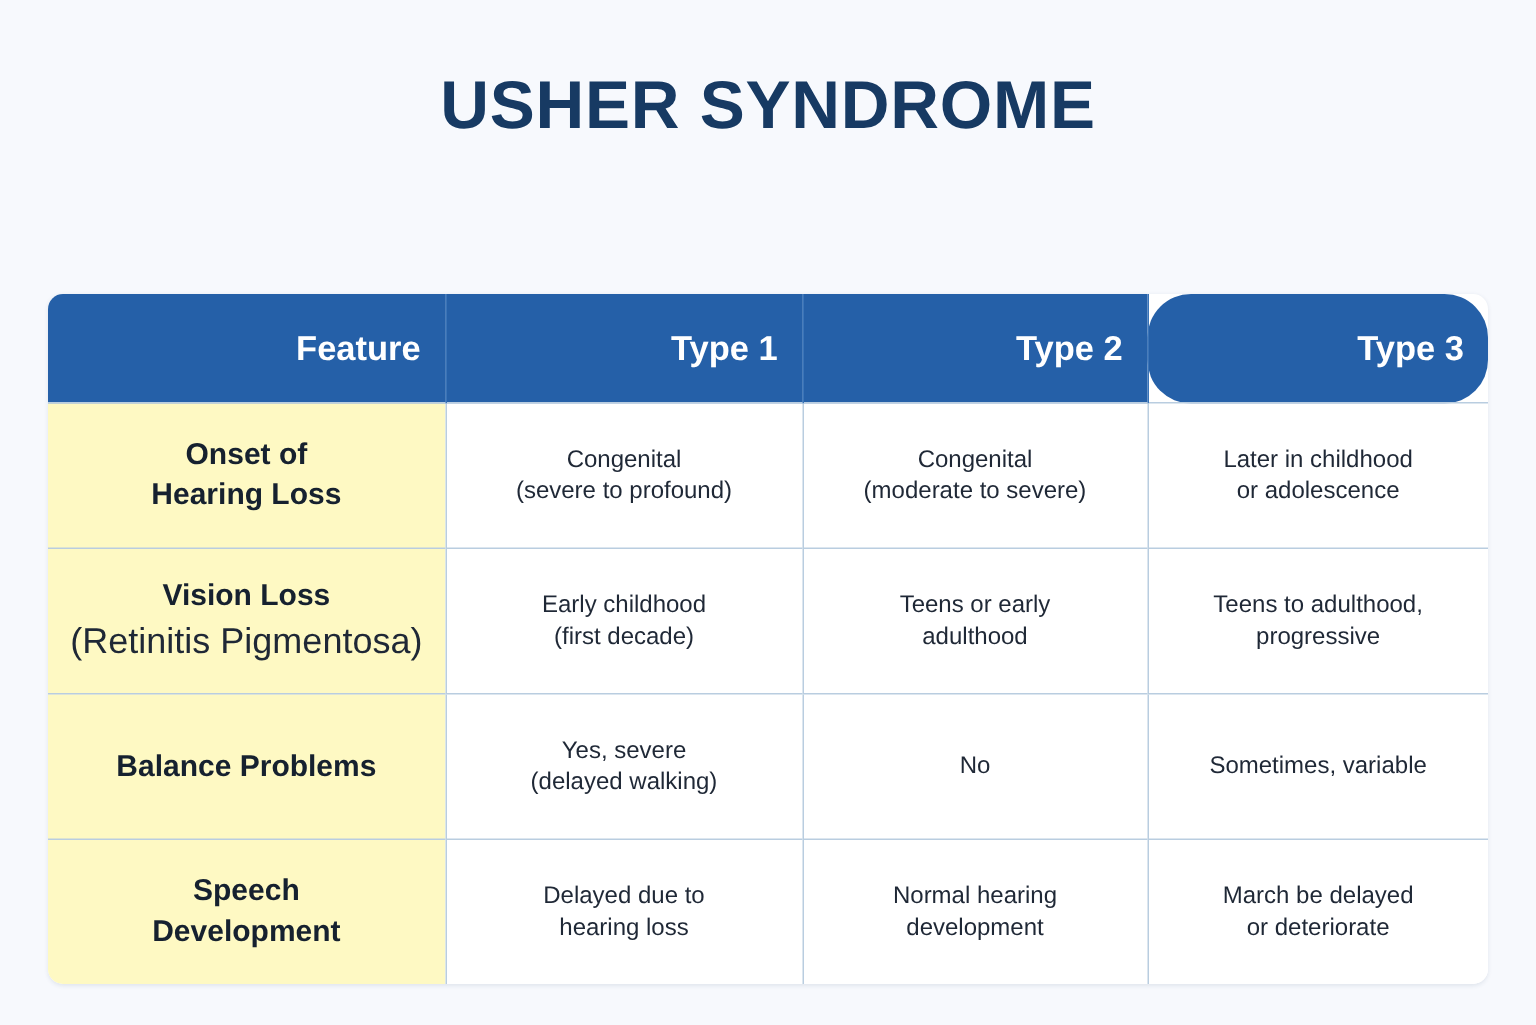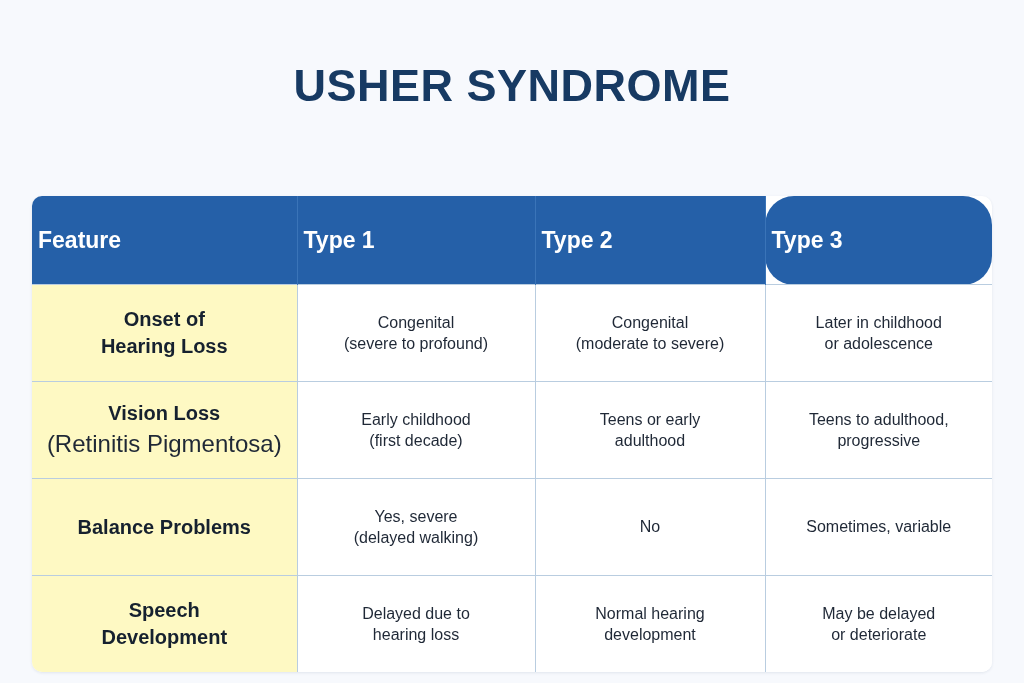--- a/index.html
+++ b/index.html
@@ -15,21 +15,21 @@
   }
   .page {
     position: relative;
     width: 1024px;
     height: 683px;
     box-sizing: border-box;
   }
 
   
   .heading {
-    padding-top: 62px;
+    padding-top: 46px;
     text-align: center;
   }
   .title {
     font-size: 45px;
     font-weight: bold;
     letter-spacing: 0.5px;
     color: #173a63;
     line-height: 1.05;
     margin: 0;
   }
@@ -60,24 +60,24 @@
   table.cmp col.c-feature { width: 265px; }
   table.cmp col.c-t1      { width: 238px; }
   table.cmp col.c-t2      { width: 230px; }
   table.cmp col.c-t3      { width: 227px; }
 
   thead th {
     background: #2560a8;
     color: #ffffff;
     font-size: 23px;
     font-weight: bold;
-    height: 88px;
-    text-align: left;
+    height: 72px;
+    text-align: right;
     vertical-align: middle;
-    padding: 0 6px;
+    padding: 0 16px;
     border-right: 1px solid #3a74b8;
   }
   thead th:last-child { border-right: none; border-radius: 29px; }
 
   tbody td {
     border-top: 1px solid #b9cde0;
     border-right: 1px solid #b9cde0;
     text-align: center;
     vertical-align: middle;
     color: #1f2836;
@@ -193,21 +193,21 @@
           </td>
           <td>
             <span class="cell-line">Delayed due to</span>
             <span class="cell-line">hearing loss</span>
           </td>
           <td>
             <span class="cell-line">Normal hearing</span>
             <span class="cell-line">development</span>
           </td>
           <td>
-            <span class="cell-line">May be delayed</span>
+            <span class="cell-line">March be delayed</span>
             <span class="cell-line">or deteriorate</span>
           </td>
         </tr>
 
       </tbody>
     </table>
   </div>
 
 </div>
 

